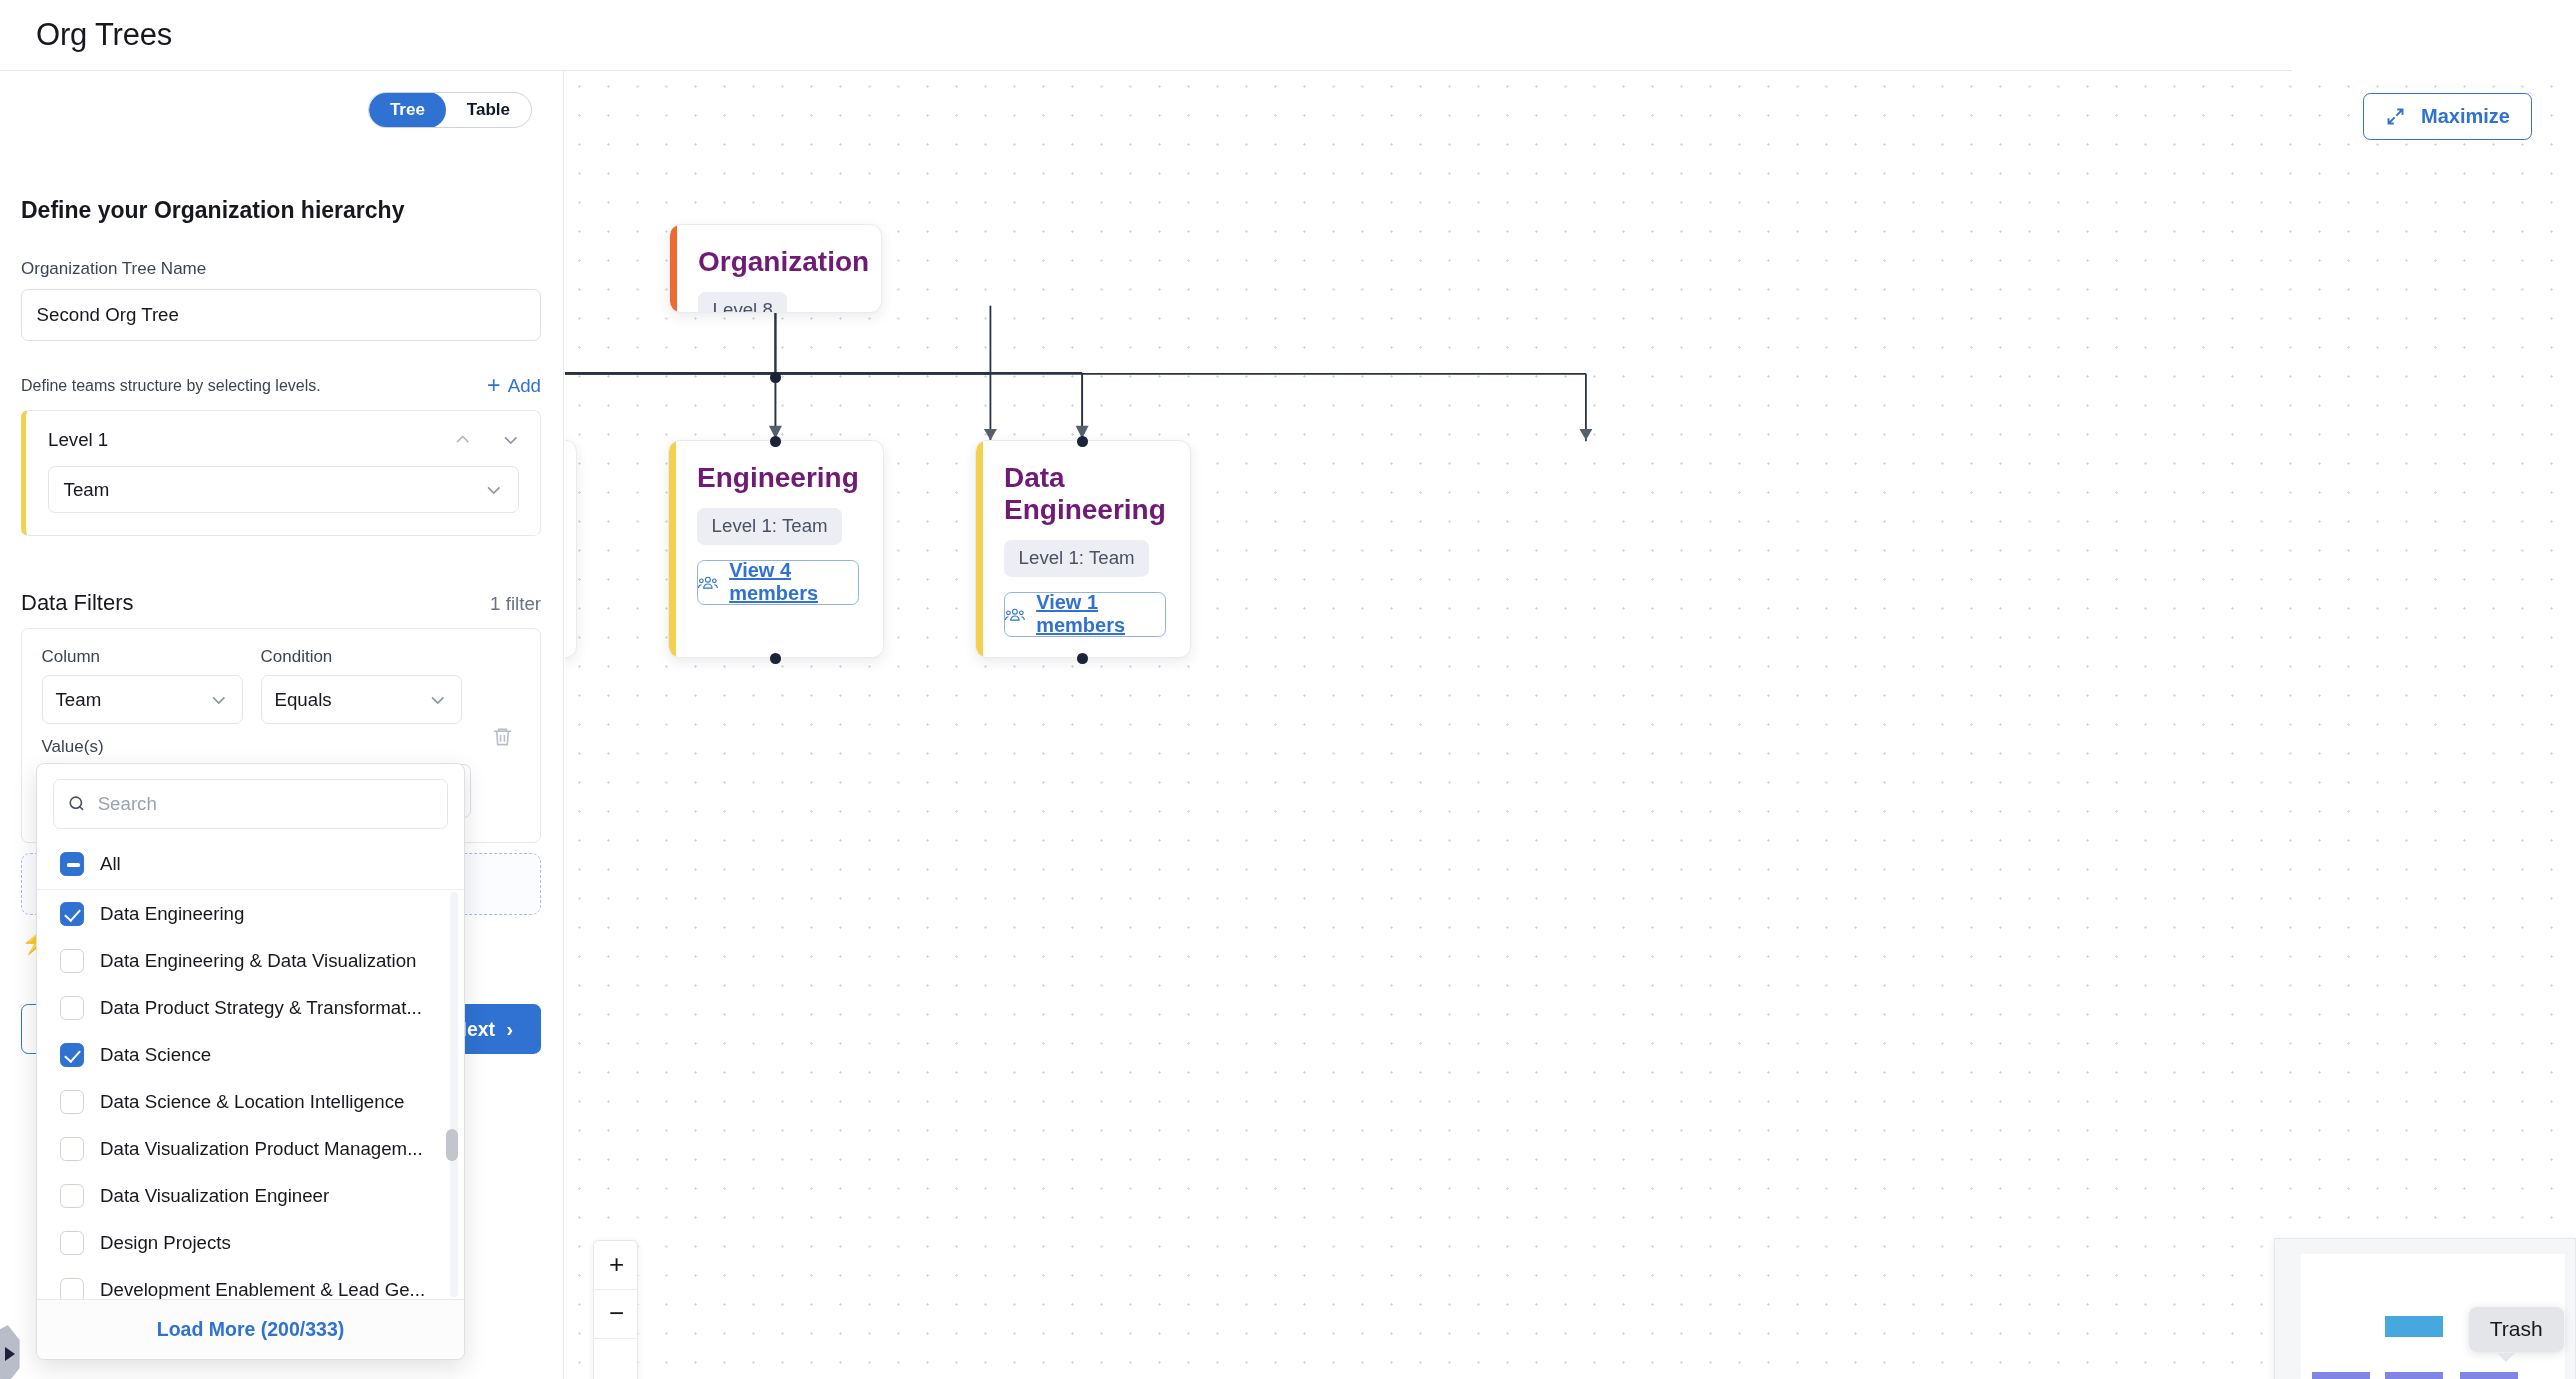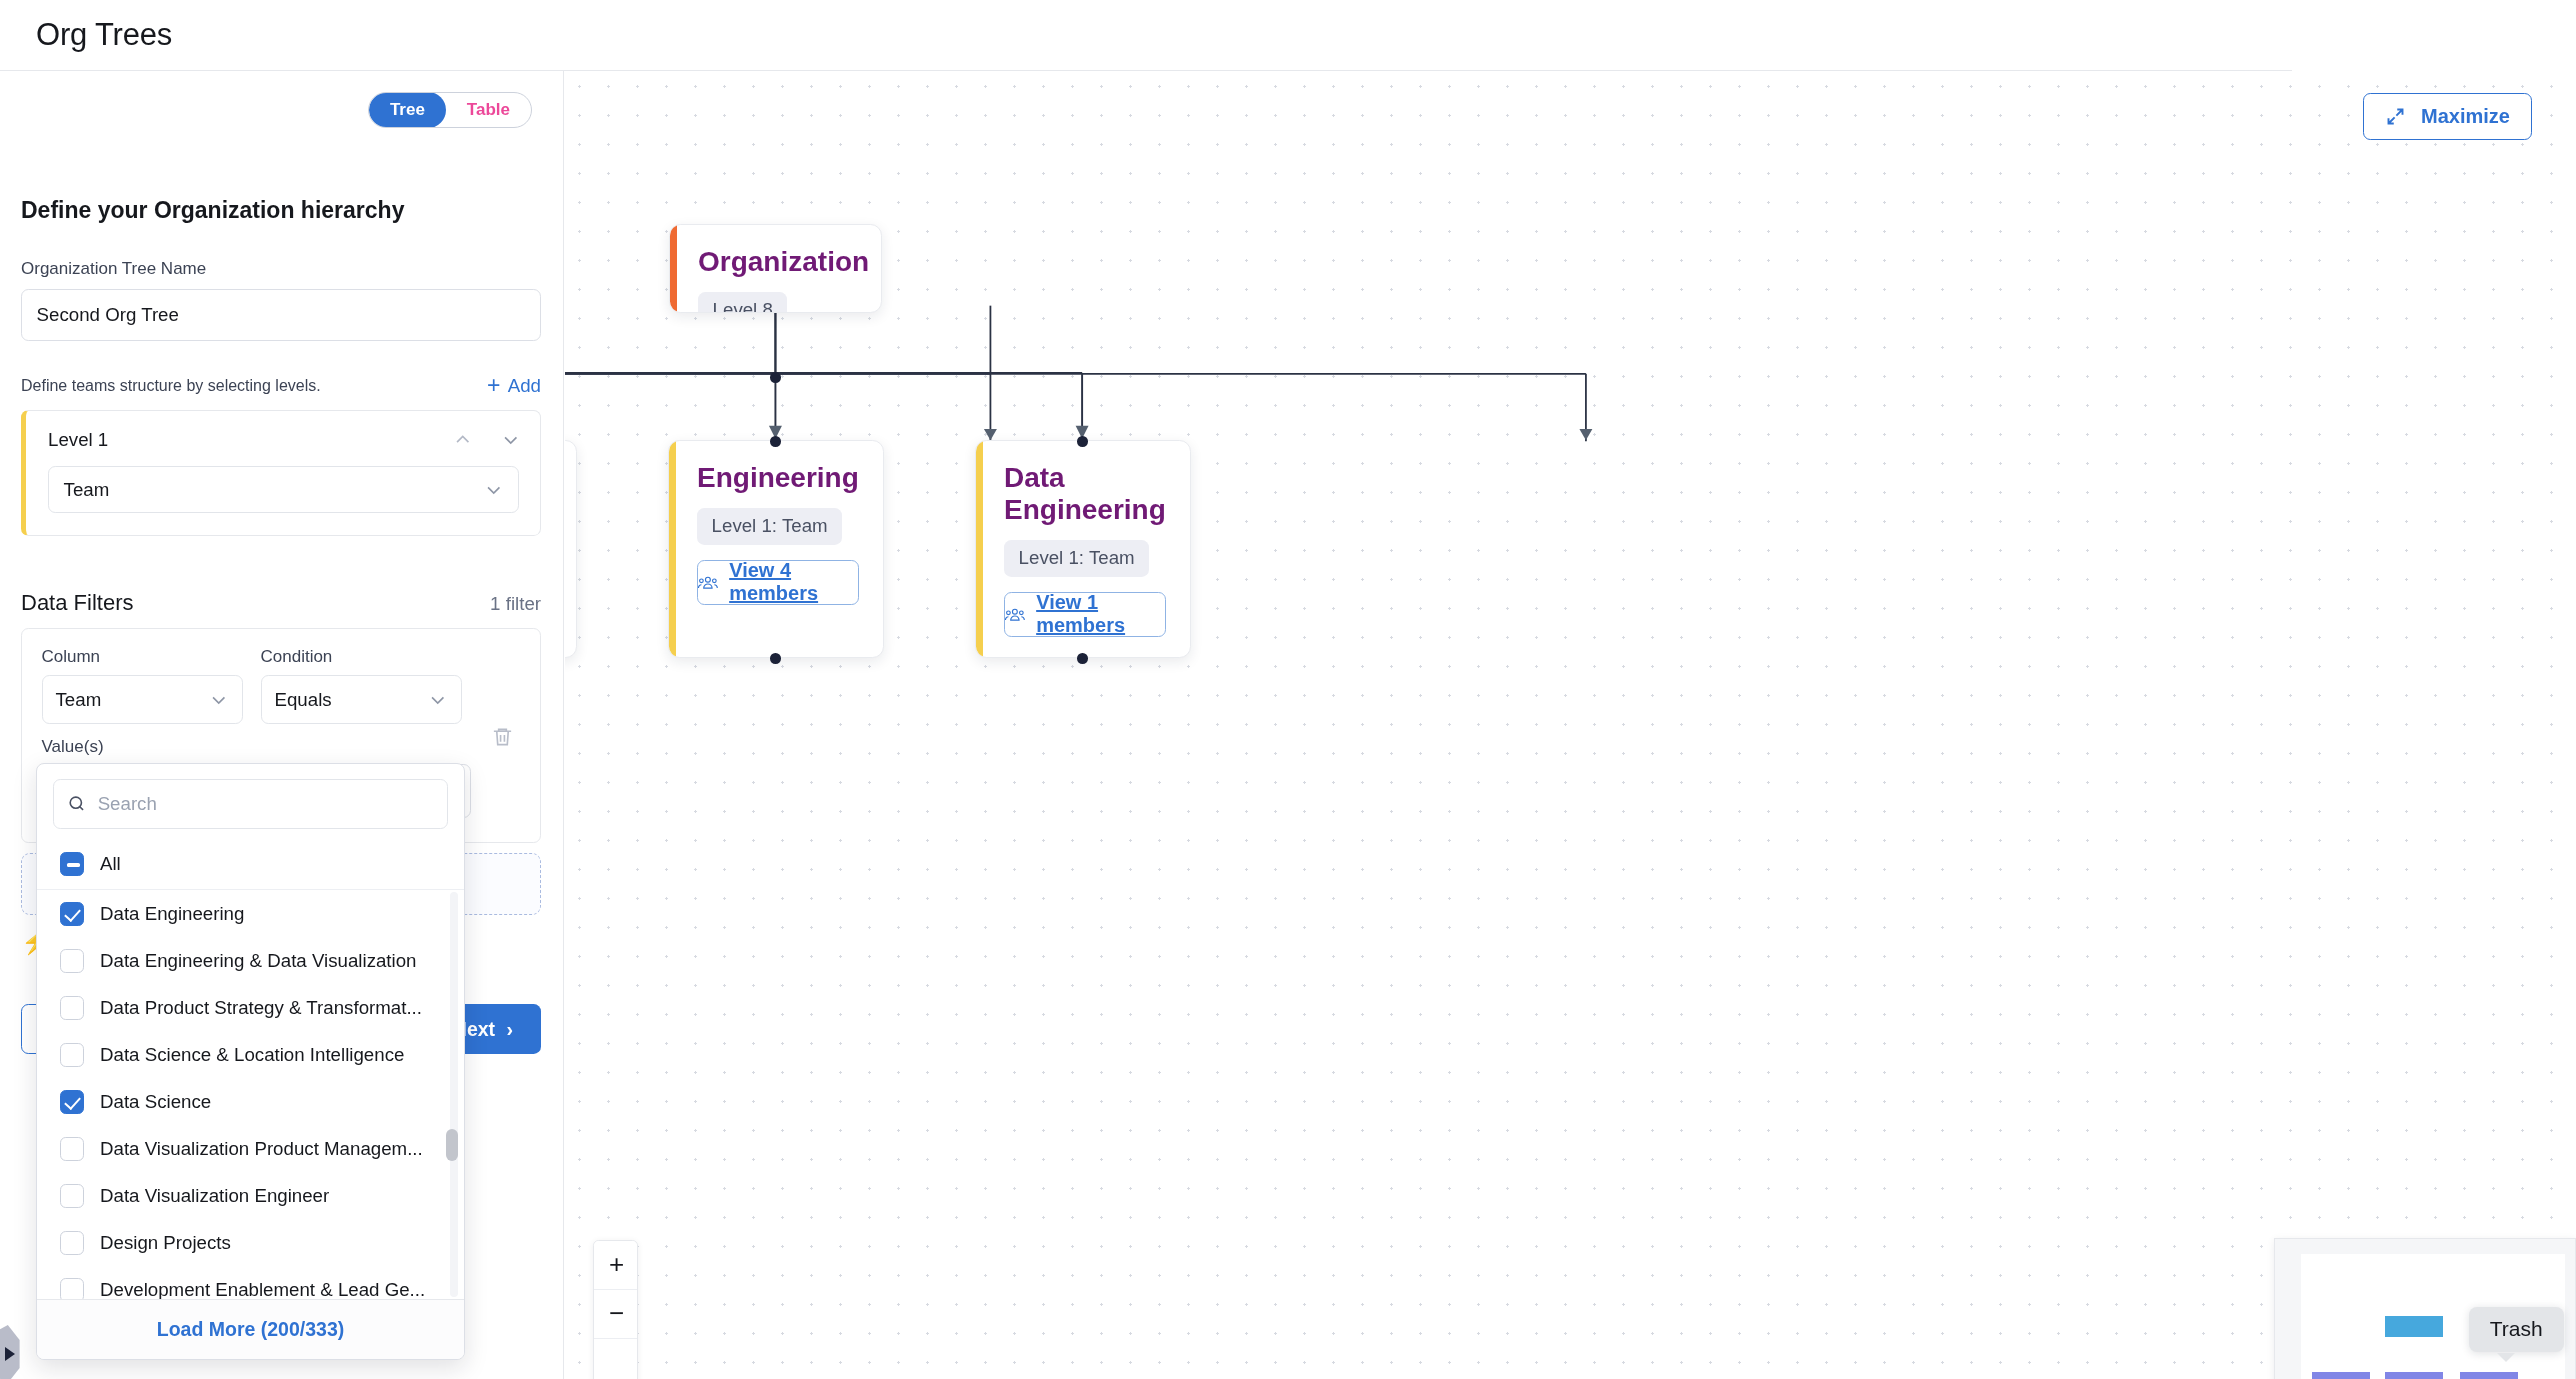--- a/index.html
+++ b/index.html
@@ -35,21 +35,21 @@
   }
 
   .seg-wrap { position: absolute; right: 31px; top: 21px; }
   .segmented {
     display: inline-flex; align-items: center;
     border: 0.8px solid #cdd2dc; border-radius: 811px;
     background: #ffffff; height: 36px; padding: 0; overflow: hidden;
   }
   .seg-btn {
     height: 36px; padding: 0 21px; border: none; background: transparent;
-    font-family: inherit; font-size: 17px; font-weight: 700; color: #ec4899;
+    font-family: inherit; font-size: 17px; font-weight: 700; color: #0f172a;
     display: flex; align-items: center; cursor: pointer;
   }
   .seg-btn.active { background: #2f72d2; color: #ffffff; border-radius: 811px; }
 
   .panel-heading {
     position: absolute; left: 21px; top: 126px;
     font-size: 23px; font-weight: 700; color: #16181d;
   }
   .field-label {
     font-size: 17px; color: #3c4354; font-weight: 400;
@@ -449,26 +449,26 @@
       </div>
       <div class="opt">
         <span class="cb"></span>
         <span class="opt-label">Data Engineering &amp; Data Visualization</span>
       </div>
       <div class="opt">
         <span class="cb"></span>
         <span class="opt-label">Data Product Strategy &amp; Transformat...</span>
       </div>
       <div class="opt">
+        <span class="cb checked"></span>
+        <span class="opt-label">Data Science</span>
+      </div>
+      <div class="opt">
         <span class="cb"></span>
         <span class="opt-label">Data Science &amp; Location Intelligence</span>
-      </div>
-      <div class="opt">
-        <span class="cb checked"></span>
-        <span class="opt-label">Data Science</span>
       </div>
       <div class="opt">
         <span class="cb"></span>
         <span class="opt-label">Data Visualization Product Managem...</span>
       </div>
       <div class="opt">
         <span class="cb"></span>
         <span class="opt-label">Data Visualization Engineer</span>
       </div>
       <div class="opt">

